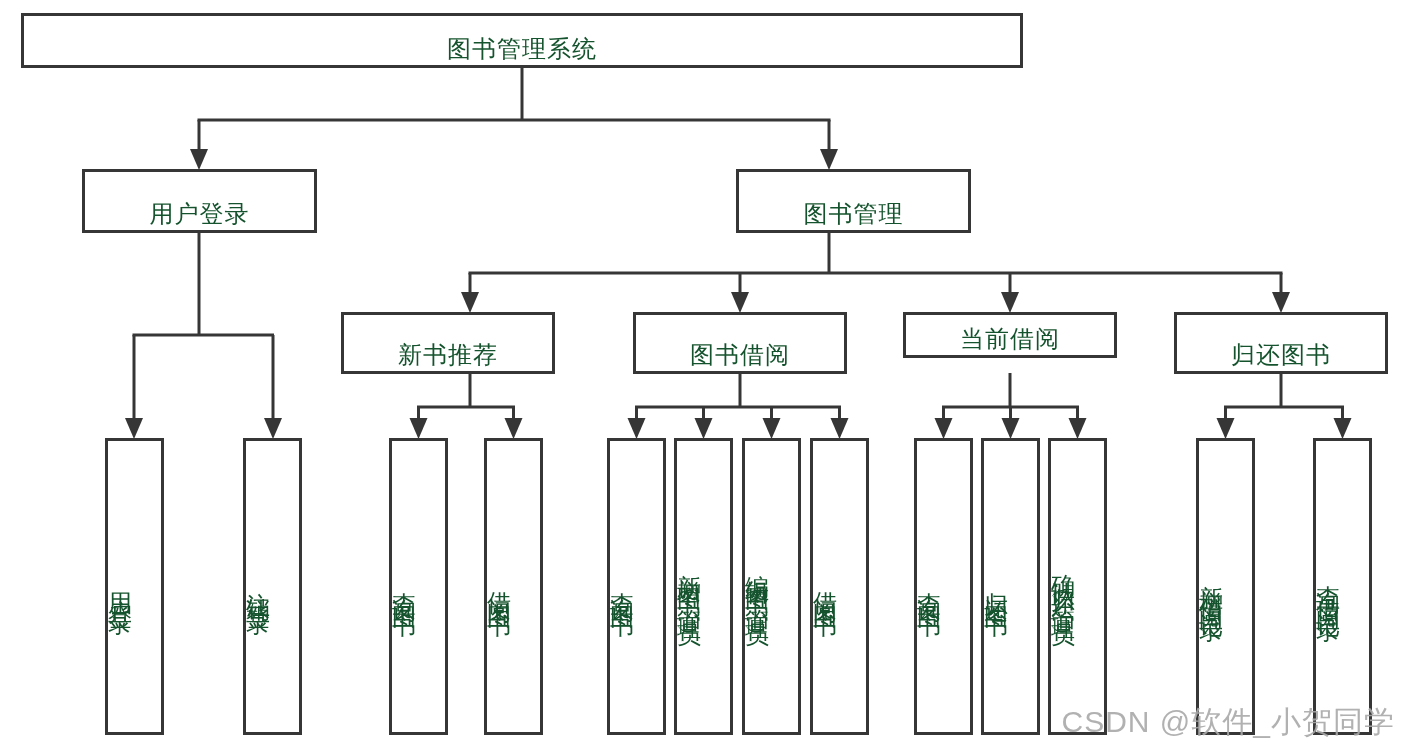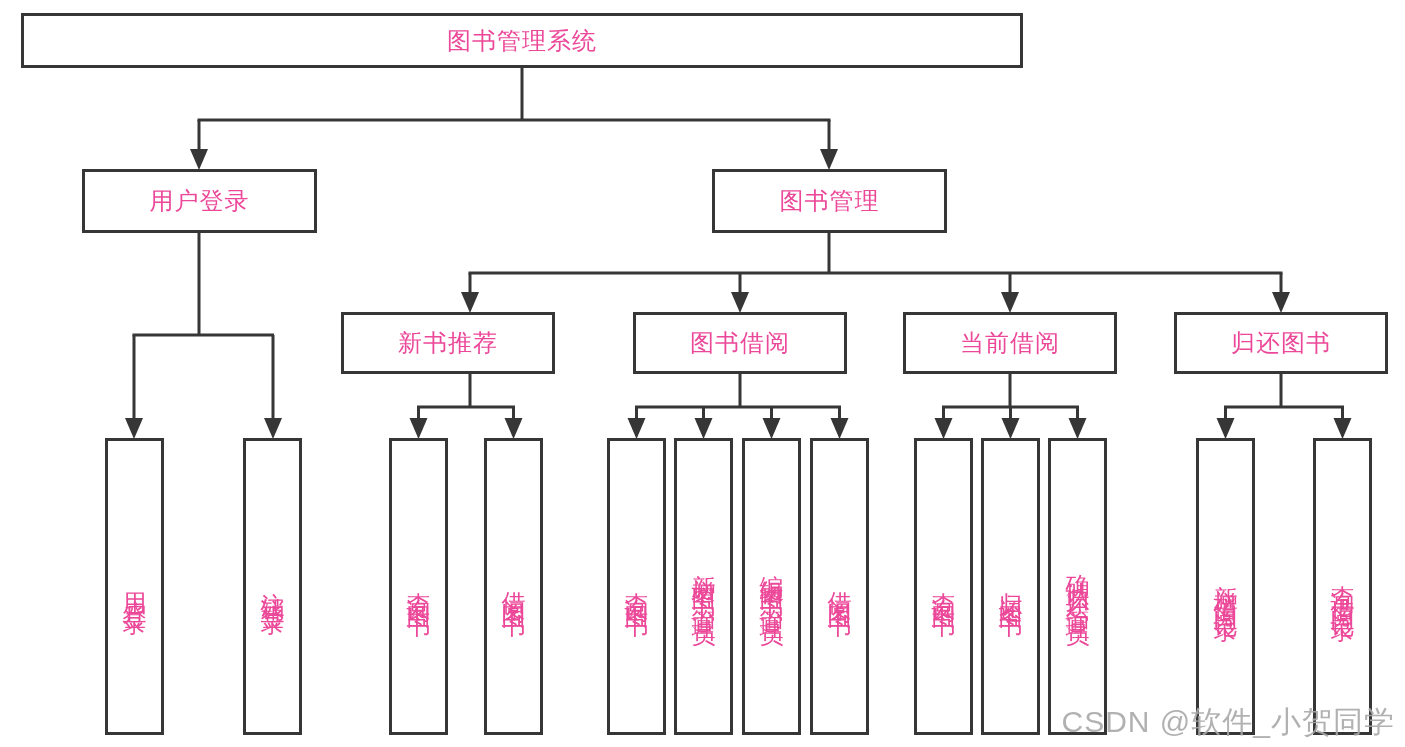--- a/index.html
+++ b/index.html
@@ -9,22 +9,22 @@
     background:#ffffff;
     font-family:"Liberation Sans","DejaVu Sans",sans-serif;
     overflow:hidden;
   }
   #connectors{position:absolute;left:0;top:0;z-index:1;}
   .node{
     position:absolute;
     box-sizing:border-box;
     background:#ffffff;
     border:3px solid #363636;
-    color:#ec4899;
-    display:flex;align-items:center;justify-content:center;
+    color:#14532d;
+    display:flex;align-items:flex-end;justify-content:center;
     z-index:2;
   }
   .hnode{font-size:24px;letter-spacing:1px;white-space:nowrap;}
   .leaf{
     font-size:24px;
     writing-mode:vertical-rl;
     text-orientation:mixed;
     letter-spacing:7px;
     line-height:1;
   }
@@ -117,31 +117,31 @@
     </g>
   </svg>
 
   <div class="node hnode" style="left:21px;top:13px;width:1002px;height:55px;">
     <span>图书管理系统</span>
   </div>
 
   <div class="node hnode" style="left:82px;top:169px;width:235px;height:64px;">
     <span>用户登录</span>
   </div>
-  <div class="node hnode" style="left:712px;top:169px;width:235px;height:64px;">
+  <div class="node hnode" style="left:736px;top:169px;width:235px;height:64px;">
     <span>图书管理</span>
   </div>
 
   <div class="node hnode" style="left:341px;top:312px;width:214px;height:62px;">
     <span>新书推荐</span>
   </div>
   <div class="node hnode" style="left:633px;top:312px;width:214px;height:62px;">
     <span>图书借阅</span>
   </div>
-  <div class="node hnode" style="left:903px;top:312px;width:214px;height:62px;">
+  <div class="node hnode" style="left:903px;top:312px;width:214px;height:46px;">
     <span>当前借阅</span>
   </div>
   <div class="node hnode" style="left:1174px;top:312px;width:214px;height:62px;">
     <span>归还图书</span>
   </div>
 
   <div class="node leaf" style="left:105px;top:438px;width:59px;height:297px;">
     <span class="vlabel">用户登录</span>
   </div>
   <div class="node leaf" style="left:243px;top:438px;width:59px;height:297px;">

